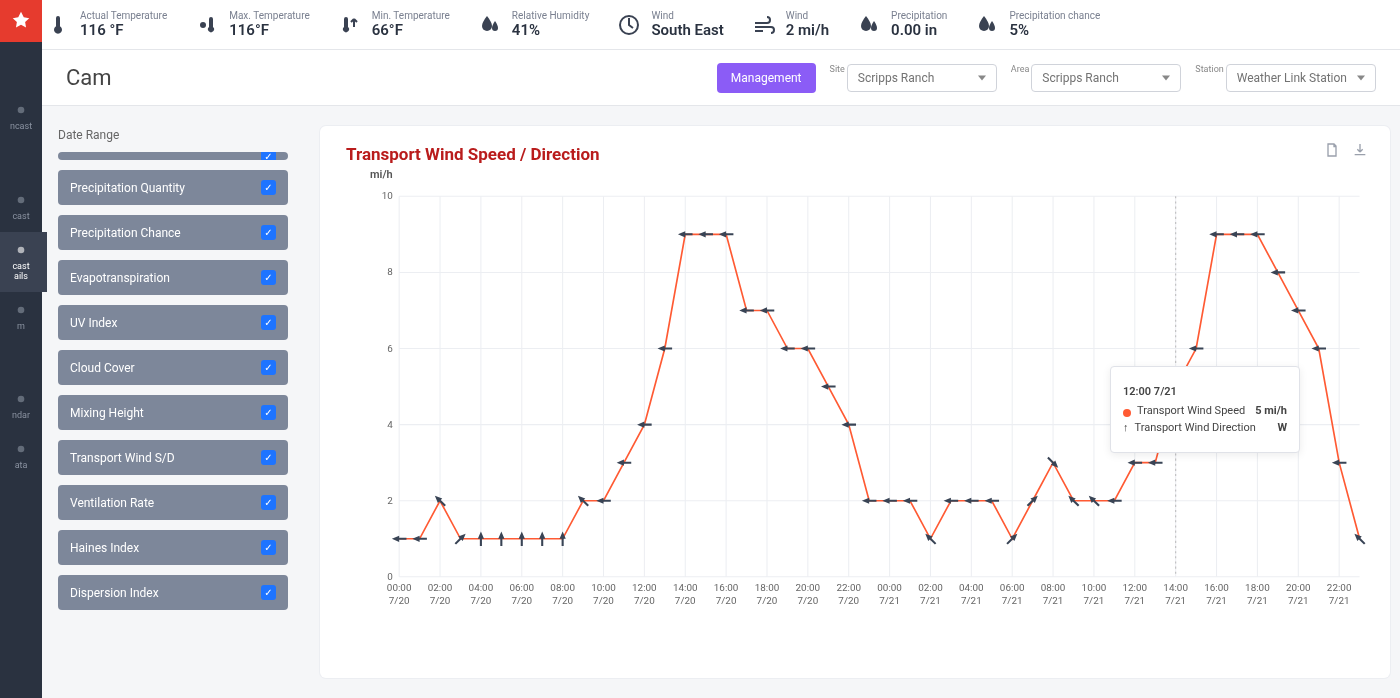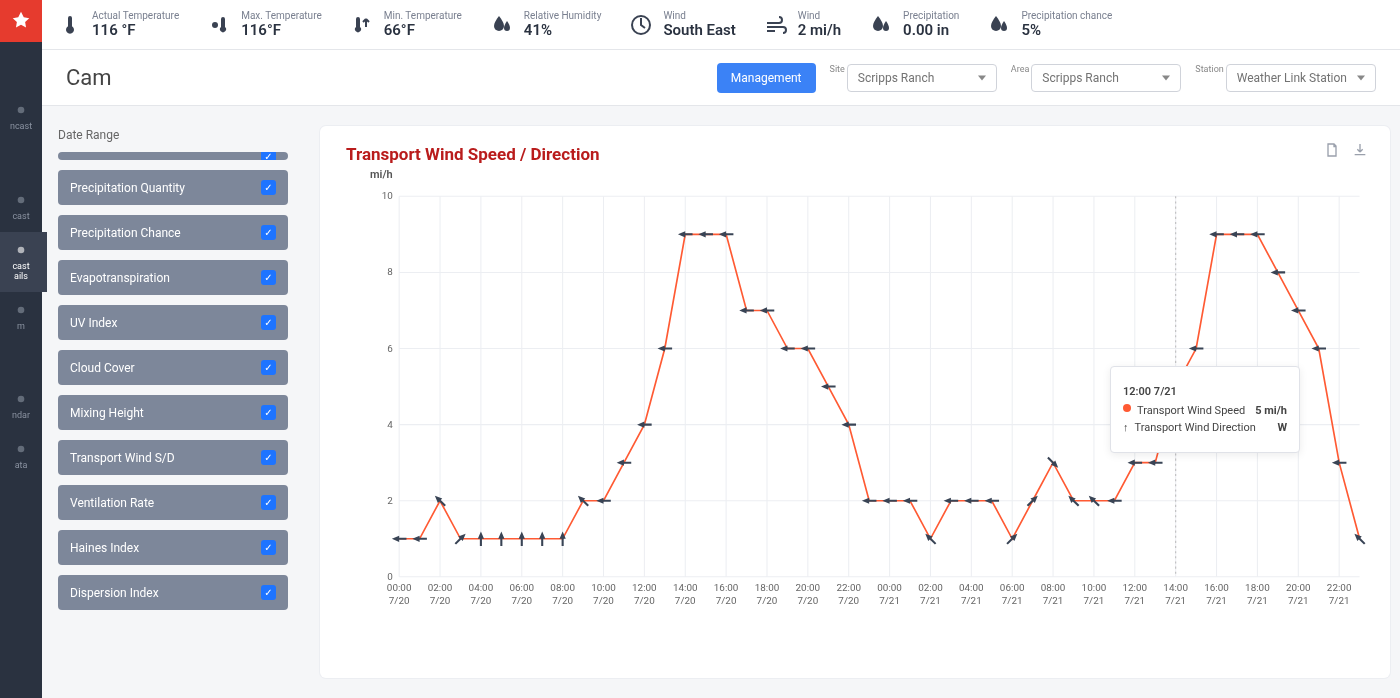--- a/index.html
+++ b/index.html
@@ -17,36 +17,36 @@
   .sidebar .nav-item {
     width: 52px; padding: 10px 0; text-align: center; cursor: pointer;
     display: flex; flex-direction: column; align-items: center; gap: 4px;
   }
   .sidebar .nav-item.active { background: #3a4252; color: #fff; }
   .sidebar .nav-item .ic { width: 16px; height: 16px; }
 
   .topbar {
     position: absolute; left: 42px; top: 0; right: 0; height: 50px;
     background: #fff; border-bottom: 1px solid #e4e6ea;
-    display: flex; align-items: center; padding: 0 16px; gap: 28px;
+    display: flex; align-items: center; padding: 0 4px; gap: 28px;
   }
   .metric { display: flex; align-items: center; gap: 10px; }
   .metric .mic { width: 24px; height: 24px; color: #3a4252; flex: none; }
   .metric .mt { display: flex; flex-direction: column; }
   .metric .mlabel { font-size: 10px; color: #7a8090; }
   .metric .mvalue { font-size: 15px; font-weight: 600; color: #2a3240; }
 
   .headerbar {
     position: absolute; left: 42px; top: 50px; right: 0; height: 56px;
     background: #fff; border-bottom: 1px solid #e4e6ea;
     display: flex; align-items: center; padding: 0 24px; gap: 14px;
   }
   .headerbar h1 { font-size: 22px; font-weight: 400; color: #444; flex: 1; }
   .btn-red {
-    background: #3b82f6; color: #fff; border: none; padding: 8px 14px;
+    background: #8b5cf6; color: #fff; border: none; padding: 8px 14px;
     border-radius: 4px; font-size: 12px; cursor: pointer;
   }
   .selgroup { display: flex; flex-direction: row; gap: 2px; }
   .selgroup label { font-size: 9px; color: #888; }
   .sel {
     border: 1px solid #d0d3da; background: #fff; border-radius: 4px;
     padding: 6px 28px 6px 10px; font-size: 12px; color: #737373; min-width: 150px;
     position: relative; cursor: pointer;
   }
   .sel::after {
@@ -97,21 +97,21 @@
   .plot svg { width: 100%; height: 100%; overflow: visible; }
   .ylabel { position: absolute; left: 50px; top: 42px; font-size: 11px; color: #555; font-weight: 600; }
 
   .tooltip {
     position: absolute; background: #fff; border: 1px solid #e0e2e8;
     border-radius: 4px; box-shadow: 0 2px 8px rgba(0,0,0,0.08);
     padding: 18px 12px; font-size: 11px; color: #444; min-width: 190px;
   }
   .tooltip .tt-title { font-weight: 600; margin-bottom: 6px; }
   .tooltip .tt-row { display: flex; align-items: center; gap: 6px; margin-top: 4px; justify-content: space-between; }
-  .tooltip .tt-row .lead { display: flex; align-items: flex-start; gap: 6px; }
+  .tooltip .tt-row .lead { display: flex; align-items: flex-end; gap: 6px; }
   .dot { width: 8px; height: 8px; border-radius: 50%; background: #ff5a33; }
   .arr-up { font-weight: 700; }
   .tooltip b { font-weight: 700; }
 
   .axis text { font-size: 9.5px; fill: #666; }
   .grid line { stroke: #eceef2; stroke-width: 1; }
   .series { fill: none; stroke: #ff5a33; stroke-width: 1.6; }
   .wind-arrow { fill: #394455; }
   .cursor-line { stroke: #bbb; stroke-width: 1; stroke-dasharray: 2 3; }
 </style>

